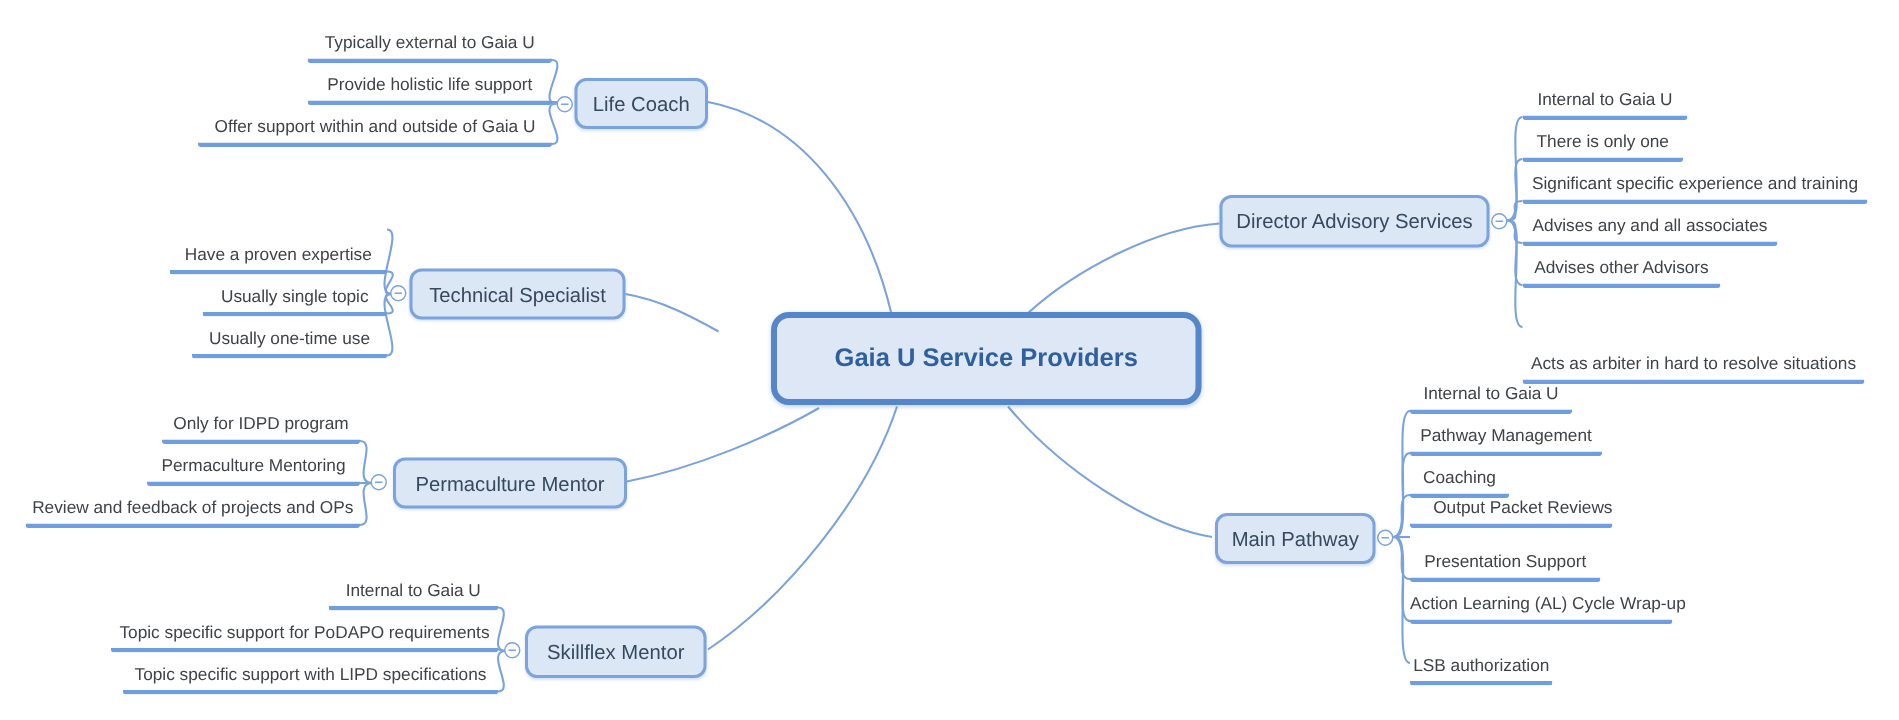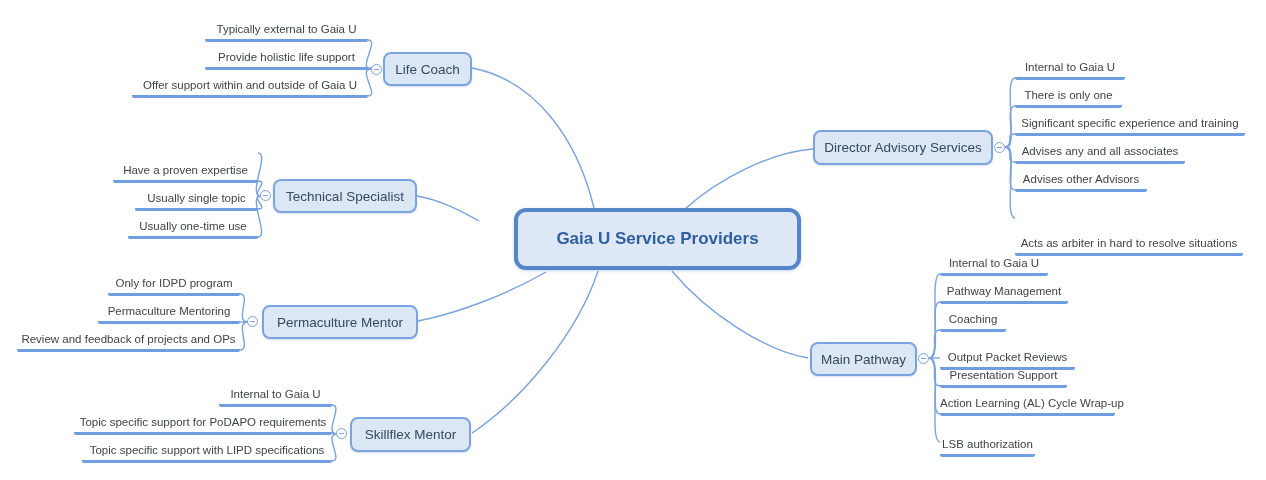--- a/index.html
+++ b/index.html
@@ -110,18 +110,18 @@
   <div class="leaf" style="left:1015px;top:172px;width:132px;">Advises other Advisors</div>
   <div class="leaf" style="left:1015px;top:200px;width:228px;margin-top:36px;">Acts as arbiter in hard to resolve situations</div>
 
   <div class="topic" style="left:810px;top:342px;width:107px;height:34px;">Main Pathway</div>
   <div class="toggle" style="left:918px;top:353px;">
     <span class="minus"></span>
     </div>
   <div class="leaf" style="left:940px;top:256px;width:108px;">Internal to Gaia U</div>
   <div class="leaf" style="left:940px;top:284px;width:128px;">Pathway Management</div>
   <div class="leaf" style="left:940px;top:312px;width:66px;">Coaching</div>
-  <div class="leaf" style="left:940px;top:350px;width:135px;">Output Packet Reviews</div>
+  <div class="leaf" style="left:940px;top:332px;width:135px;text-align:right;">Output Packet Reviews</div>
   <div class="leaf" style="left:940px;top:368px;width:127px;">Presentation Support</div>
   <div class="leaf" style="left:940px;top:396px;width:175px;">Action Learning (AL) Cycle Wrap-up</div>
   <div class="leaf" style="left:940px;top:424px;width:95px;margin-top:13px;">LSB authorization</div>
 
 </div>
 
 </body></html>

